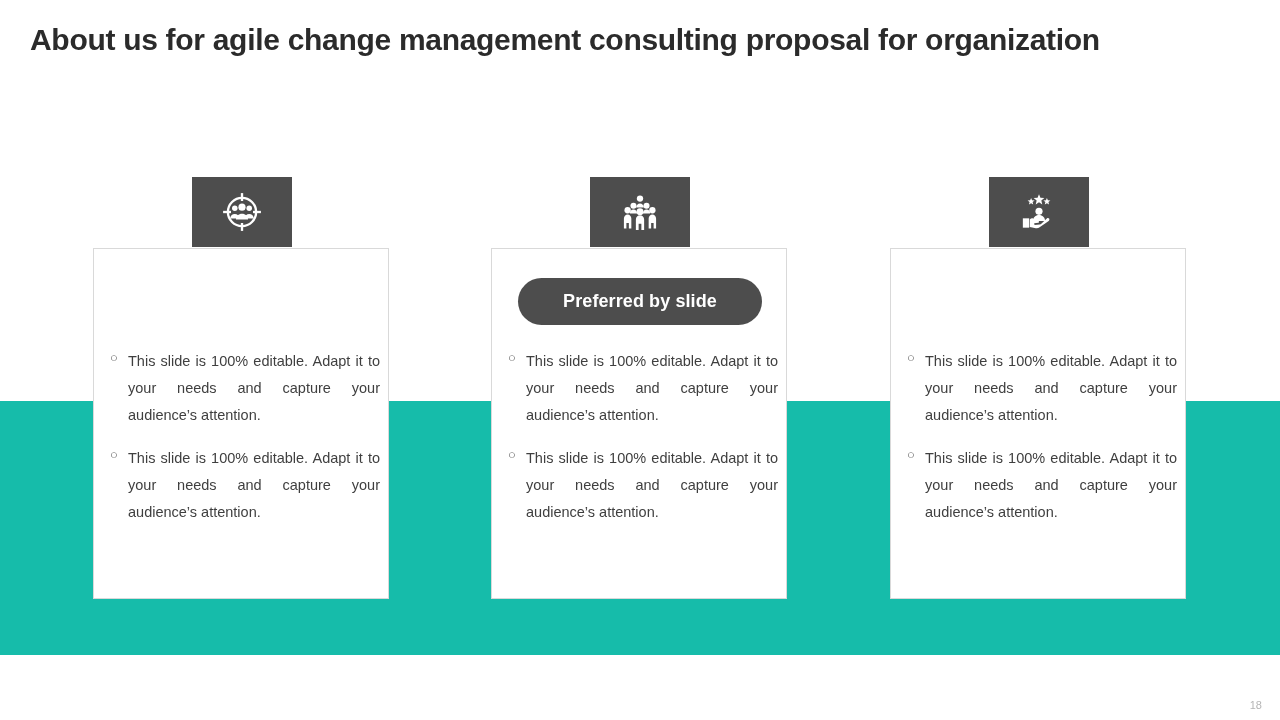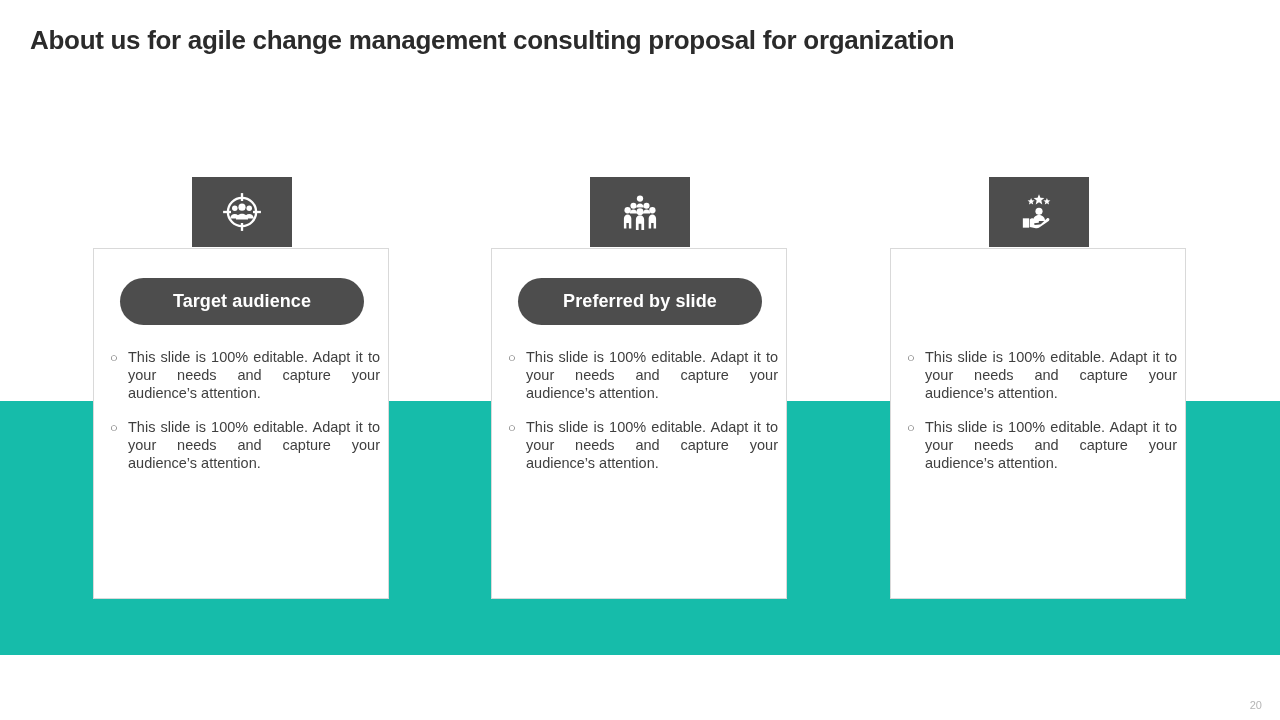--- a/index.html
+++ b/index.html
@@ -17,21 +17,21 @@
     background: #ffffff;
     overflow: hidden;
   }
 
   
   .slide-title {
     position: absolute;
     left: 30px;
     top: 22px;
     width: 1200px;
-    font-size: 26px;
+    font-size: 30px;
     font-weight: bold;
     color: #2b2b2b;
     letter-spacing: -0.3px;
     line-height: 36px;
     white-space: nowrap;
   }
 
   
   .teal-band {
     position: absolute;
@@ -123,21 +123,21 @@
     width: 18px;
     font-size: 13px;
     line-height: 19.5px;
     color: #555555;
     text-align: left;
     padding-left: 2px;
   }
   .bullet-text {
     flex: 1 1 auto;
     font-size: 14.5px;
-    line-height: 18px;
+    line-height: 27px;
     color: #3f3f3f;
     text-align: justify;
     text-justify: inter-word;
   }
 
   
   .page-number {
     position: absolute;
     right: 18px;
     bottom: 9px;
@@ -172,23 +172,20 @@
               <path d="M14.8 41.5c0-4.0 3.0-6.6 6.7-6.6s6.7 2.6 6.7 6.6z"></path>
               <circle cx="42.5" cy="26.5" r="4"></circle>
               <path d="M35.8 41.5c0-4.0 3.0-6.6 6.7-6.6s6.7 2.6 6.7 6.6z"></path>
               <circle cx="32" cy="25" r="5.2"></circle>
               <path d="M23.2 43c0-5.0 3.9-8.4 8.8-8.4s8.8 3.4 8.8 8.4z"></path>
             </g>
           </svg>
         </span>
       </div>
       <div class="card">
-        <div class="pill">
-          <span class="pill-label">Target audience</span>
-        </div>
         <div class="bullets">
           <div class="bullet">
             <span class="bullet-marker">○</span>
             <span class="bullet-text">This slide is 100% editable. Adapt it to your needs and capture your audience’s attention.</span>
           </div>
           <div class="bullet">
             <span class="bullet-marker">○</span>
             <span class="bullet-text">This slide is 100% editable. Adapt it to your needs and capture your audience’s attention.</span>
           </div>
         </div>
@@ -258,15 +255,15 @@
           <div class="bullet">
             <span class="bullet-marker">○</span>
             <span class="bullet-text">This slide is 100% editable. Adapt it to your needs and capture your audience’s attention.</span>
           </div>
         </div>
       </div>
     </div>
 
   </div>
 
-  <div class="page-number">20</div>
+  <div class="page-number">18</div>
 
 </div>
 
 </body></html>

